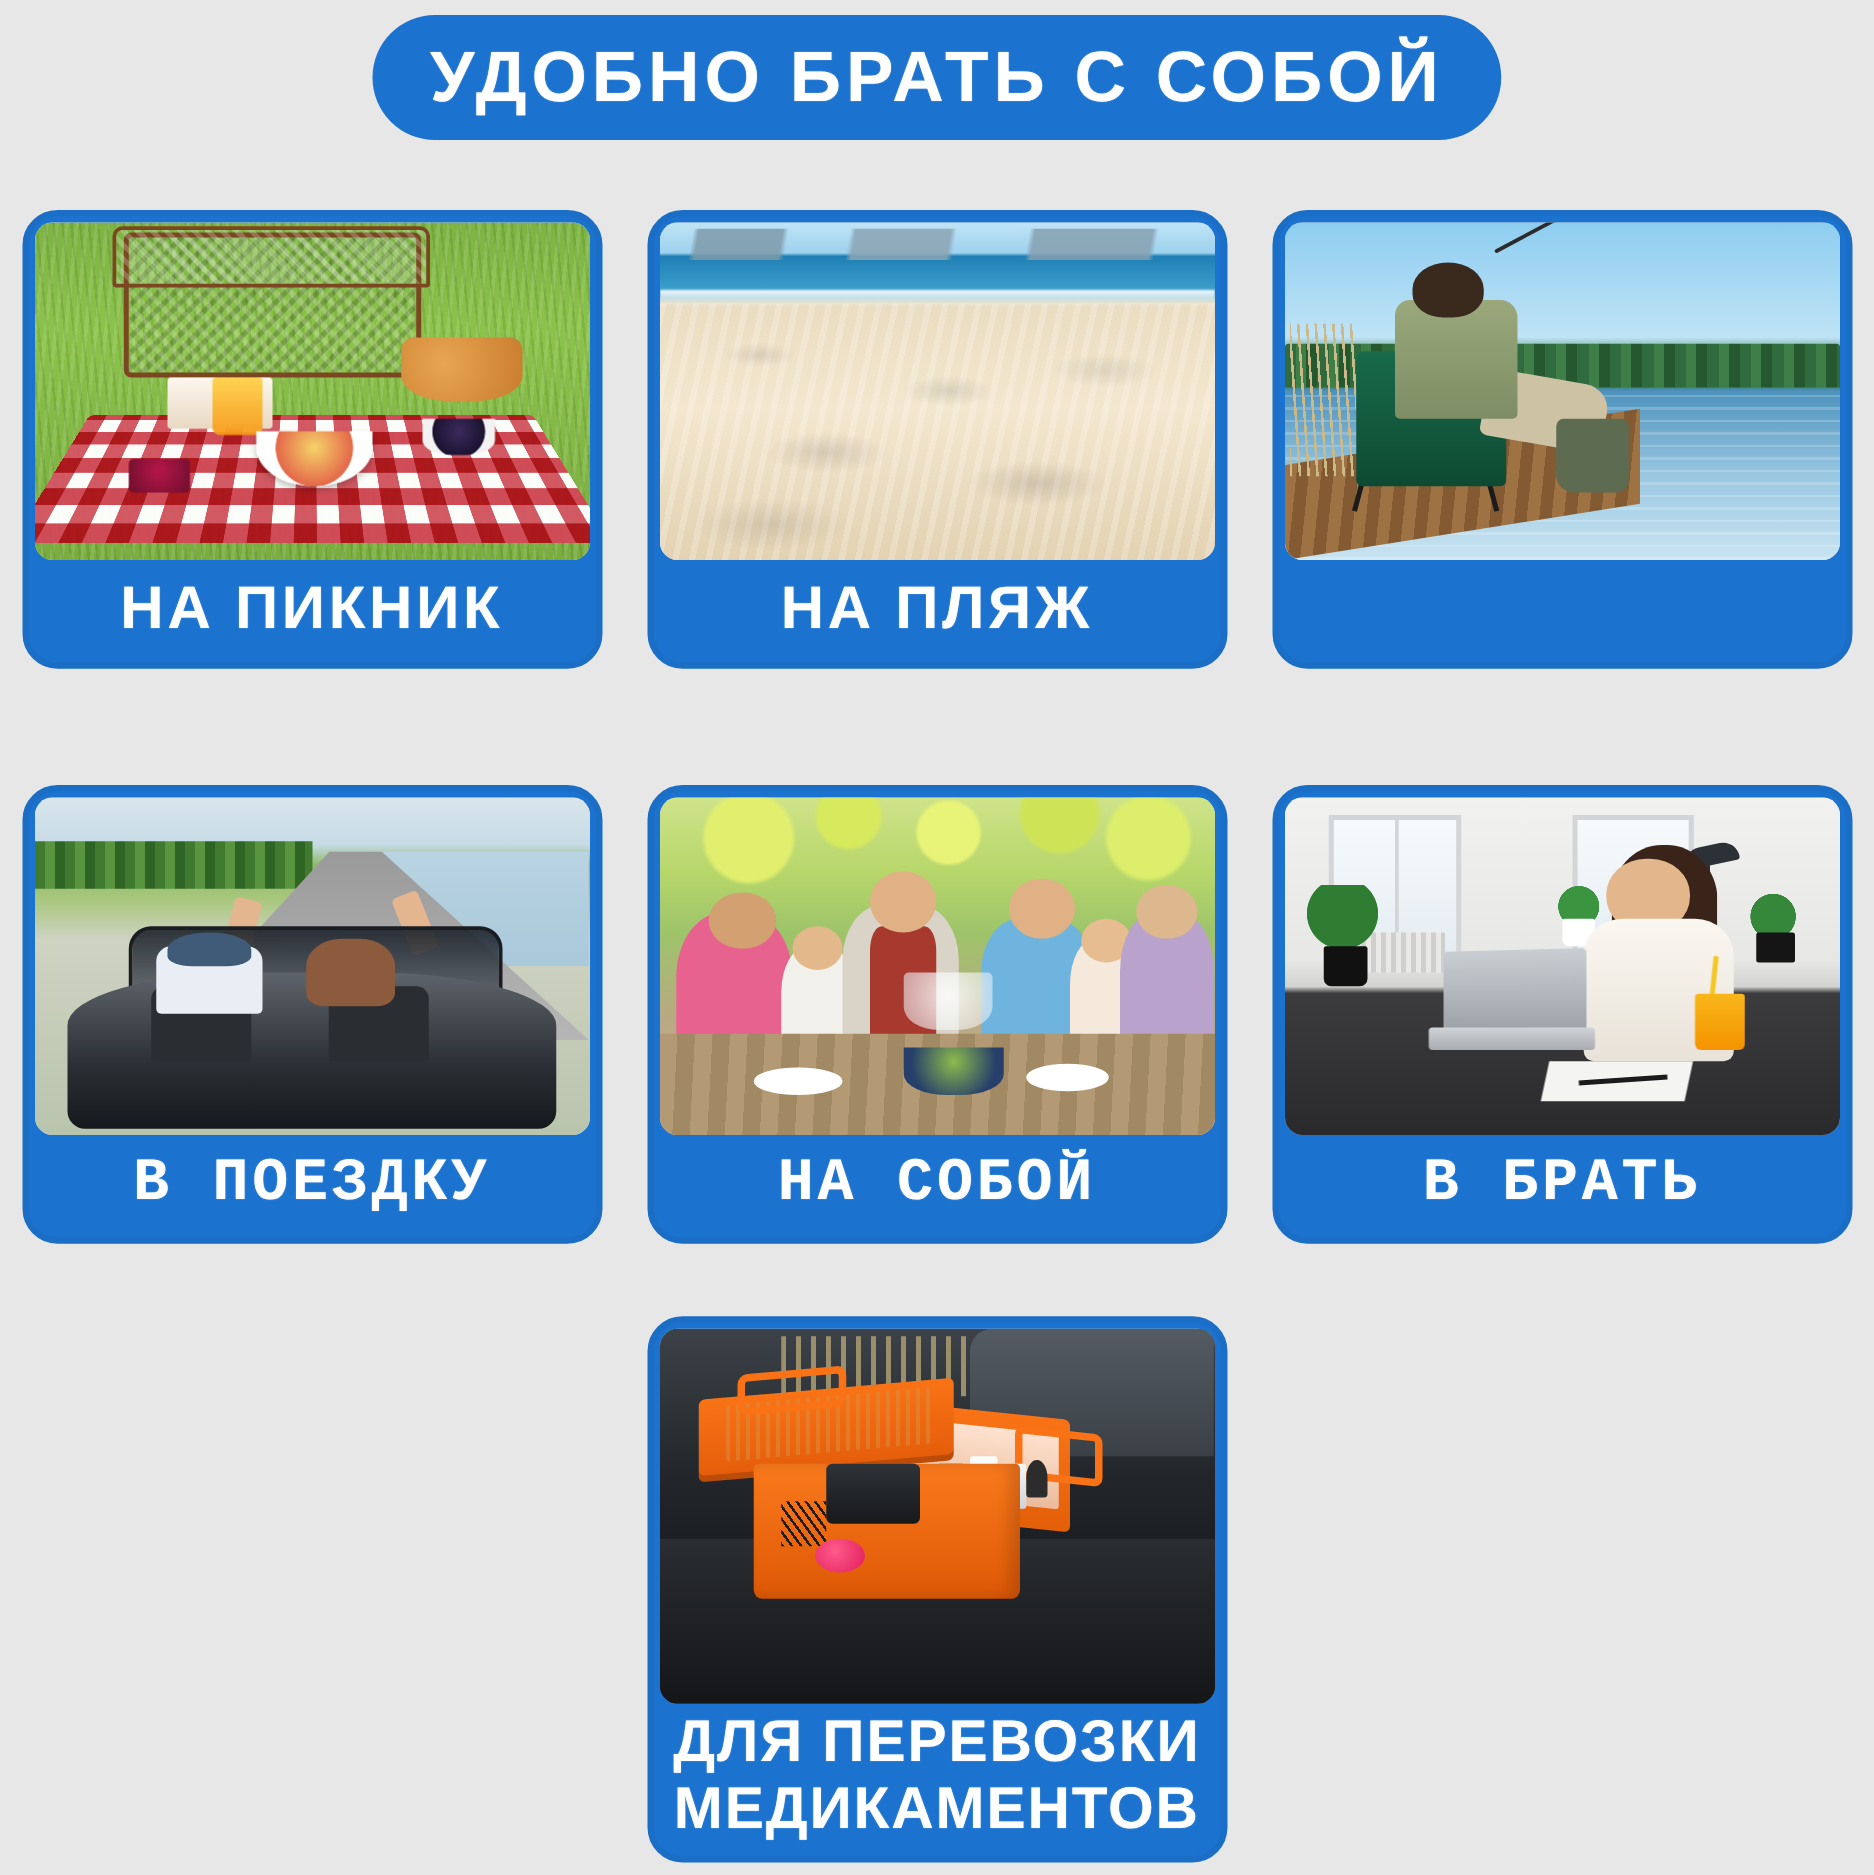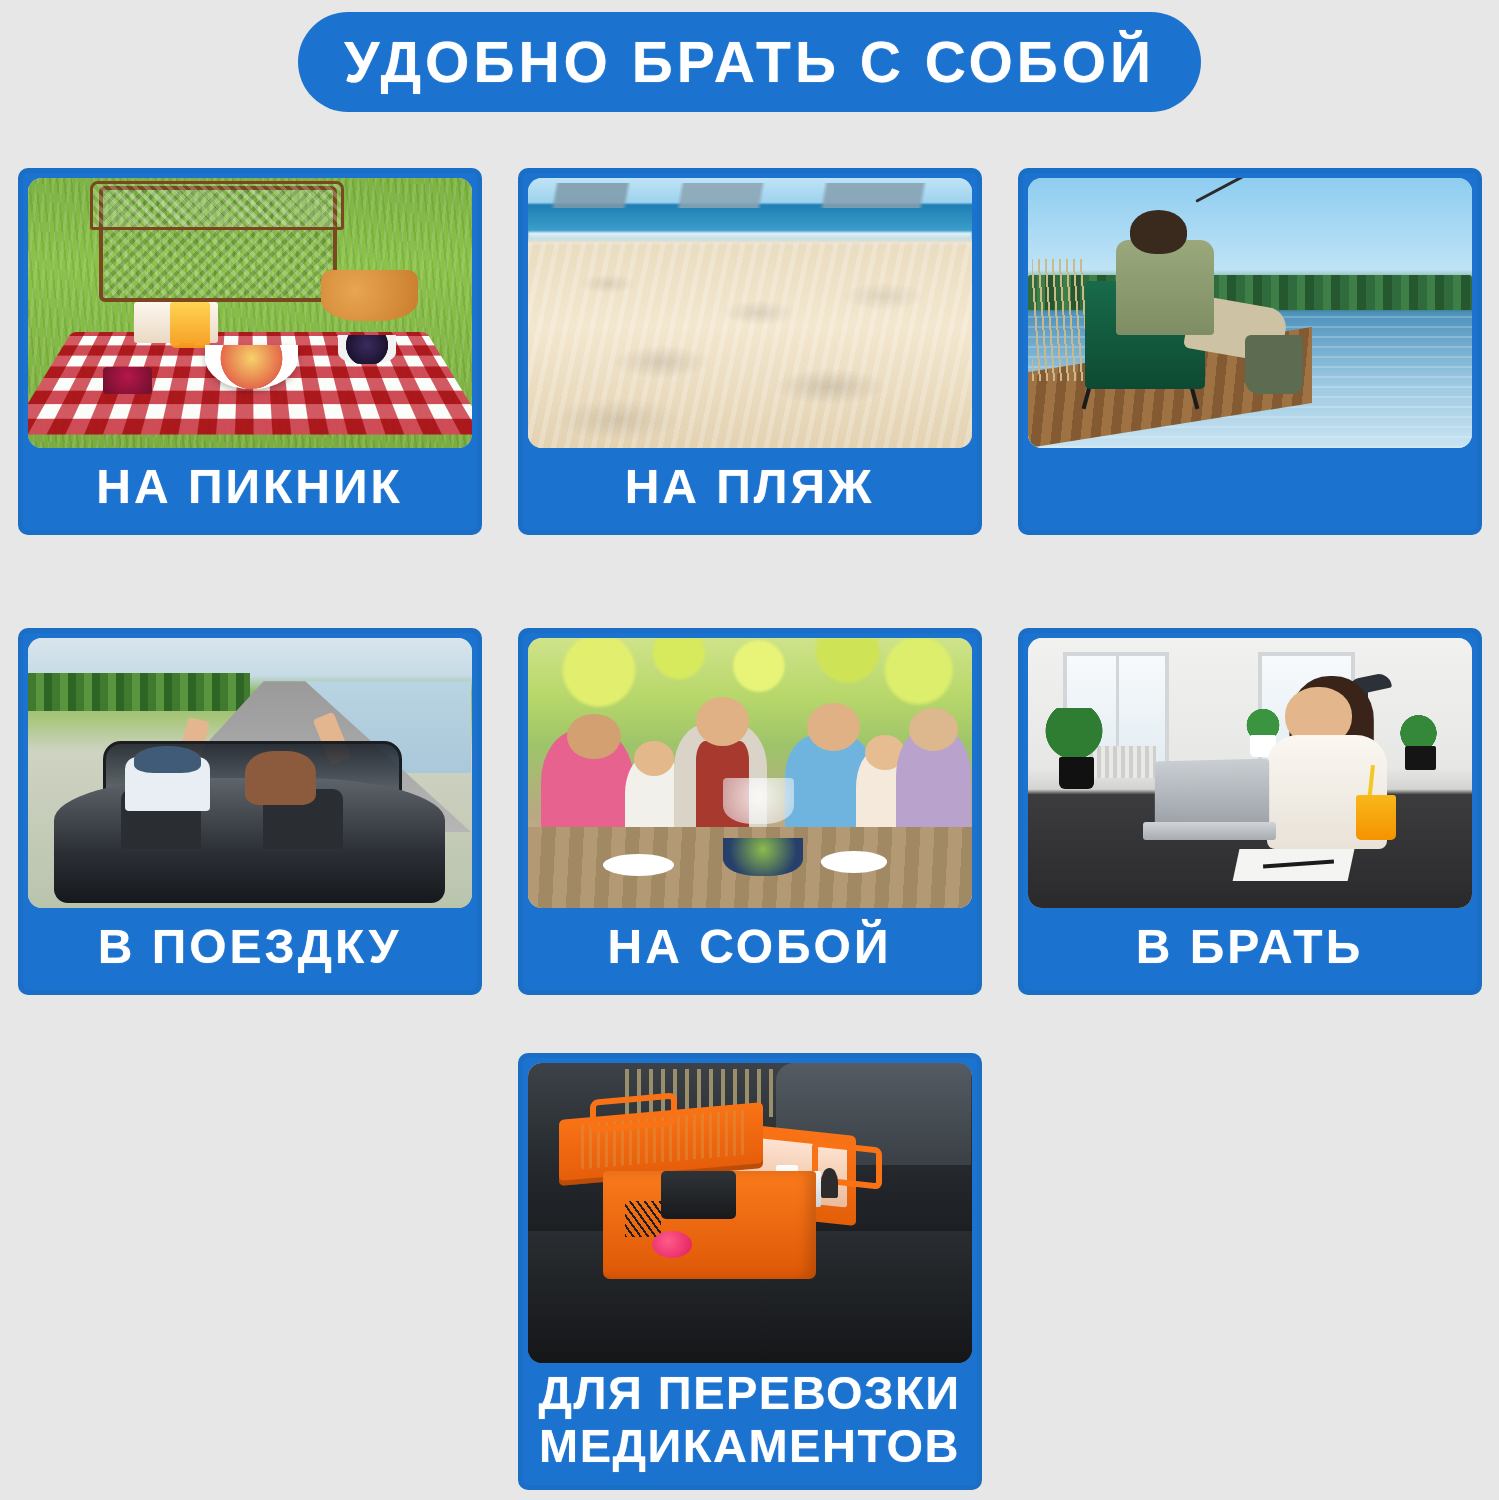--- a/index.html
+++ b/index.html
@@ -51,28 +51,28 @@
     position: absolute;
     left: 0; top: 130px;
     width: 1499px;
   }
   .row {
     display: flex;
     justify-content: center;
     gap: 36px;
   }
   .row-1 { margin-top: 38px; }
-  .row-2 { margin-top: 93px; }
+  .row-2 { margin-top: 93px; font-family: Liberation Mono, monospace; }
   .row-3 { margin-top: 58px; gap: 53px; }
 
   .card {
     width: 464px;
     background: #1c73cf;
     border: 5px solid #1a6ec6;
-    border-radius: 10px;
+    border-radius: 28px;
     box-sizing: border-box;
     padding: 5px 5px 0 5px;
     display: flex;
     flex-direction: column;
     overflow: hidden;
   }
   .card-photo {
     width: 100%;
     height: 270px;
     border-radius: 14px;

